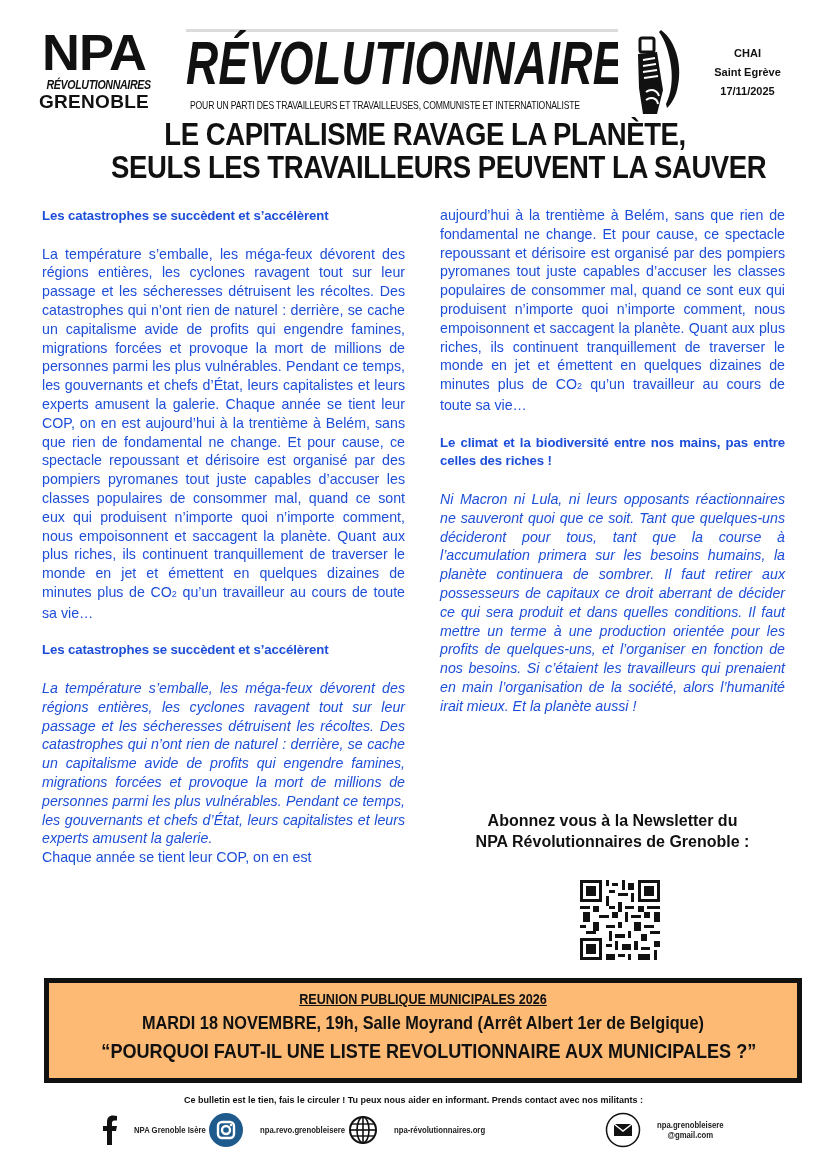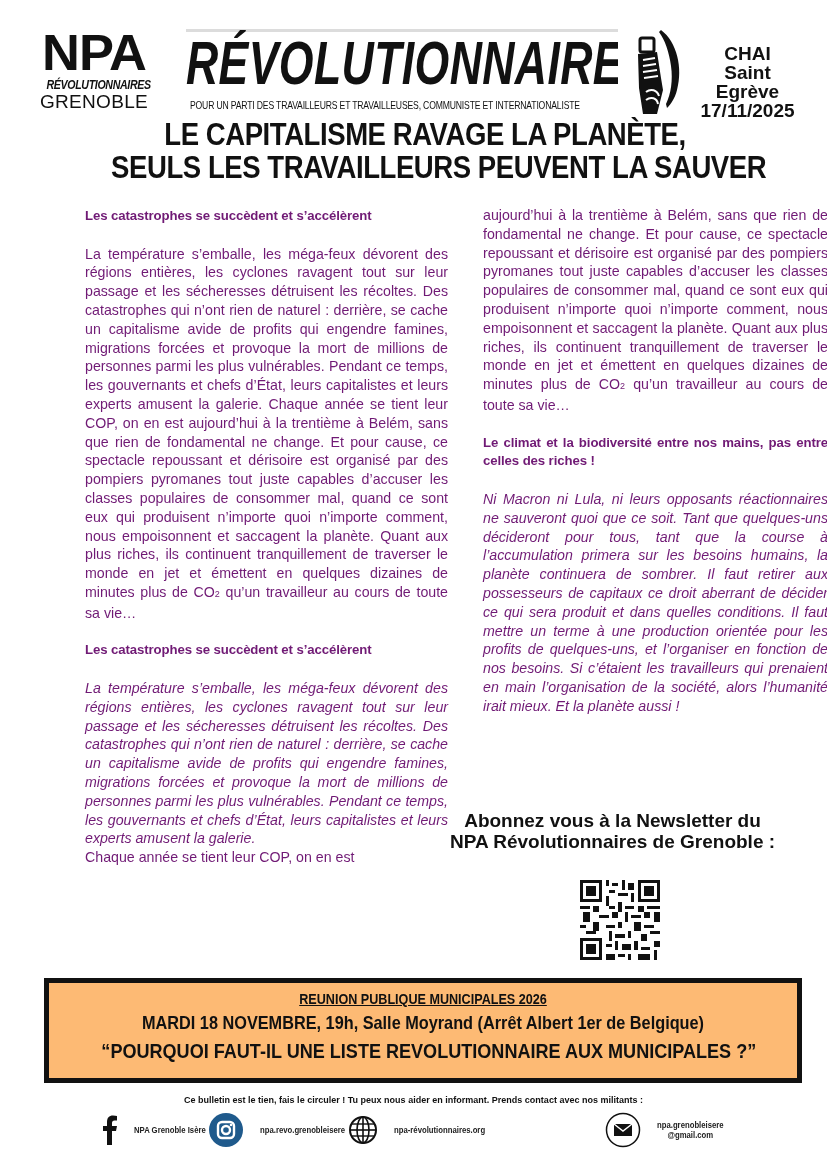--- a/index.html
+++ b/index.html
@@ -3,44 +3,44 @@
 <meta charset="utf-8">
 <style>
   * { box-sizing: border-box; margin: 0; padding: 0; }
   html, body { width: 827px; height: 1169px; background: #ffffff; overflow: hidden; }
   body { position: relative; font-family: "Liberation Sans", sans-serif; color: #111; }
 
   
   .logo-npa { position: absolute; left: 38px; top: 28px; width: 112px; text-align: center; }
   .logo-npa .big { font-family: "Liberation Sans", sans-serif; font-weight: 900; font-size: 50px; line-height: 50px; letter-spacing: -1px; transform: scaleX(1.05); }
   .logo-npa .rev { font-weight: 700; font-style: italic; font-size: 12.5px; line-height: 14px; letter-spacing: -0.4px; transform: scaleX(0.85); }
-  .logo-npa .city { font-weight: 400; font-size: 19px; line-height: 20px; letter-spacing: 0.3px; }
+  .logo-npa .city { font-weight: 700; font-size: 19px; line-height: 20px; letter-spacing: 0.3px; }
 
   .mast-line { position: absolute; left: 186px; top: 29px; width: 432px; height: 3px; background: #dcdcdc; }
   .mast-title { position: absolute; left: 186px; top: 30px; width: 432px; height: 66px; overflow: hidden; }
   .mast-title span { display: block; font-family: "Liberation Sans", sans-serif; font-weight: 700; font-style: italic; font-size: 62px; line-height: 66px; letter-spacing: 0.5px; transform: scaleX(0.72); transform-origin: left center; white-space: nowrap; }
   .mast-sub { position: absolute; left: 190px; top: 99px; width: 430px; font-size: 10.5px; line-height: 12px; letter-spacing: -0.2px; transform: scaleX(0.82); transform-origin: left center; white-space: nowrap; }
   .mast-fist { position: absolute; left: 633px; top: 28px; width: 50px; height: 90px; }
 
-  .edition { position: absolute; left: 700px; top: 44px; width: 95px; text-align: center; font-weight: 700; font-size: 19px; line-height: 19px; }
+  .edition { position: absolute; left: 700px; top: 44px; width: 95px; text-align: center; font-weight: 700; font-size: 11px; line-height: 19px; }
 
   .headline { position: absolute; left: 60px; top: 118px; width: 730px; text-align: center; }
   .headline div { font-family: "Liberation Sans", sans-serif; font-weight: 700; font-size: 32px; line-height: 33px; letter-spacing: -0.5px; transform: scaleX(0.86); transform-origin: center; white-space: nowrap; }
 
   
-  .col { position: absolute; font-size: 14.2px; line-height: 18.8px; text-align: justify; color: #701a75; margin-left: 43px; }
+  .col { position: absolute; font-size: 14.2px; line-height: 18.8px; text-align: justify; color: #1d4ed8; }
   .col-left { left: 42px; top: 207px; width: 363px; }
   .col-right { left: 440px; top: 206px; width: 345px; }
   .col h3 { font-size: 13.2px; font-weight: 700; line-height: 18.8px; margin-bottom: 18.8px; letter-spacing: -0.1px; text-align: left; }
   .col h3.just { text-align: justify; }
   .col p { margin-bottom: 18.8px; }
   .col p.nospace { margin-bottom: 0; font-style: italic; }
   sub { font-size: 9px; vertical-align: baseline; position: relative; top: 0; }
 
-  .newsletter { position: absolute; left: 440px; top: 810px; width: 345px; text-align: center; font-weight: 700; font-size: 19px; line-height: 21px; }
+  .newsletter { position: absolute; left: 440px; top: 810px; width: 345px; text-align: center; font-weight: 700; font-size: 16px; line-height: 21px; }
   .qr { position: absolute; left: 580px; top: 880px; width: 80px; height: 80px; }
 
   
   .event { position: absolute; left: 44px; top: 978px; width: 758px; height: 105px; border: 5px solid #111; text-align: center; background: #fdba74; }
   .event .ev1 { margin-top: 8px; font-weight: 700; font-size: 14px; line-height: 17px; text-decoration: underline; transform: scaleX(0.9); }
   .event .ev2 { margin-top: 4px; font-weight: 700; font-size: 18.5px; line-height: 22px; transform: scaleX(0.88); white-space: nowrap; }
   .event .ev3 { margin-top: 4px; font-weight: 700; font-size: 21px; line-height: 25px; transform: scaleX(0.86); white-space: nowrap; }
 
   
   .footer-note { position: absolute; left: 0; top: 1094px; width: 827px; text-align: center; font-weight: 700; font-size: 9.8px; line-height: 12px; transform: scaleX(0.92); }

